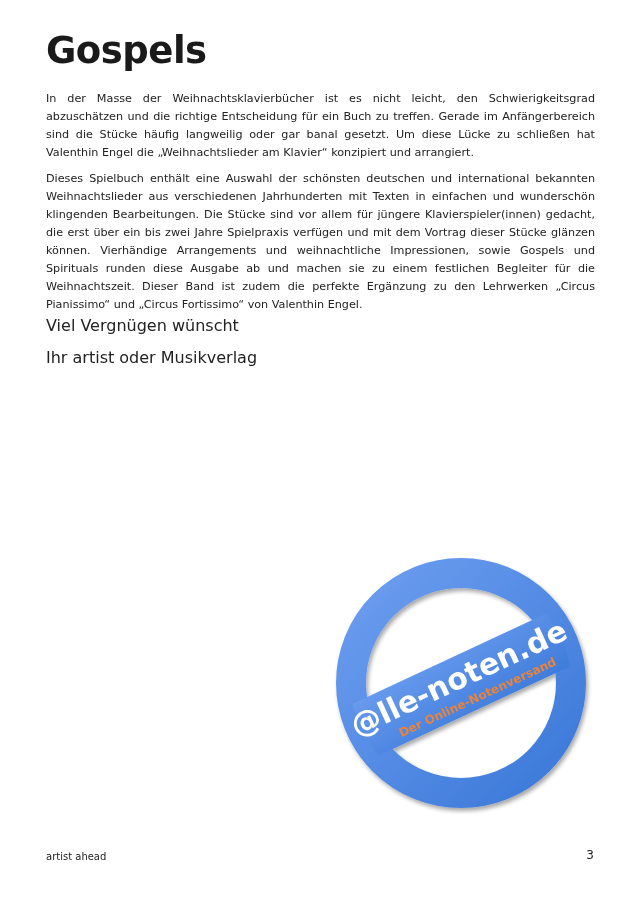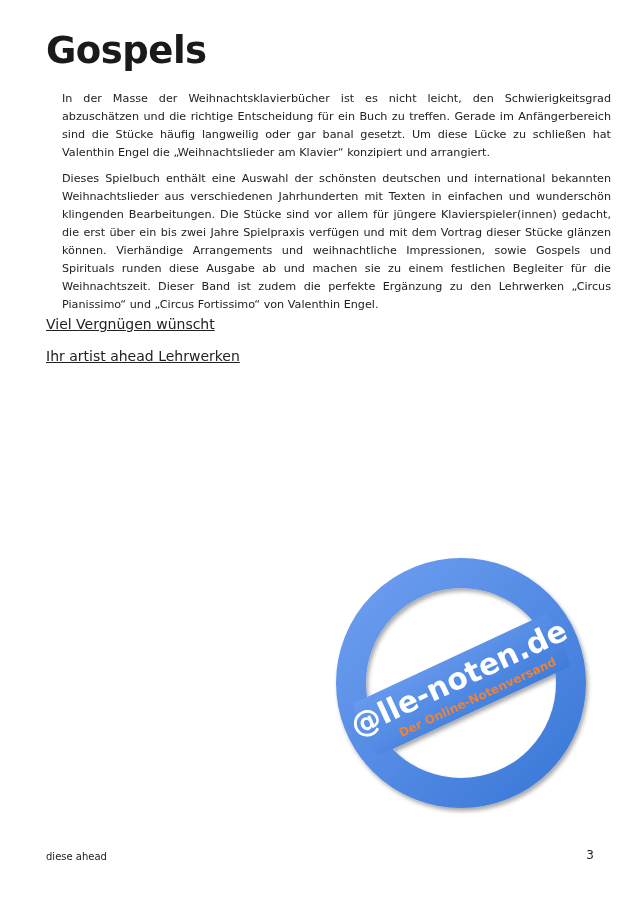--- a/index.html
+++ b/index.html
@@ -1,41 +1,41 @@
 <!DOCTYPE html>
 <html><head>
   <meta charset="utf-8">
   <style>
     html, body { margin: 0; padding: 0; background: #ffffff; }
     body { width: 640px; height: 905px; position: relative; overflow: hidden;
            font-family: "DejaVu Sans", sans-serif; color: #1a1a1a; }
     .title { position: absolute; left: 46px; top: 32px; margin: 0;
              font-family: "DejaVu Sans", sans-serif; font-weight: bold;
              font-size: 37px; letter-spacing: -0.5px; color: #1a1a1a; line-height: 1; }
-    .body-text { position: absolute; left: 62px; width: 549px; font-size: 11.2px;
+    .body-text { position: absolute; left: 46px; width: 549px; font-size: 11.2px;
                  line-height: 18px; text-align: justify; margin: 0; color: #222; }
     .p1 { top: 90px; }
     .p2 { top: 162px; margin-top: 8px; }
-    .closing { position: absolute; left: 46px; font-size: 14px; margin: 0; color: #222; text-decoration: underline; }
+    .closing { position: absolute; left: 46px; font-size: 16px; margin: 0; color: #222; }
     .c1 { top: 316px; }
     .c2 { top: 348px; }
     .footer-left { position: absolute; left: 46px; top: 851px; font-size: 10px; color: #222; }
     .footer-right { position: absolute; right: 46px; top: 848px; font-size: 12px; color: #222; }
     .stamp { position: absolute; left: 330px; top: 552px; width: 262px; height: 262px; }
   </style>
 </head>
 <body>
 
 <h1 class="title">Gospels</h1>
 
 <p class="body-text p1">In der Masse der Weihnachtsklavierbücher ist es nicht leicht, den Schwierigkeitsgrad abzuschätzen und die richtige Entscheidung für ein Buch zu treffen. Gerade im Anfängerbereich sind die Stücke häufig langweilig oder gar banal gesetzt. Um diese Lücke zu schließen hat Valenthin Engel die „Weihnachts­lieder am Klavier“ konzipiert und arrangiert.</p>
 <p class="body-text p2">Dieses Spielbuch enthält eine Auswahl der schönsten deutschen und international bekannten Weih­nachtslieder aus verschiedenen Jahrhunderten mit Texten in einfachen und wunderschön klingenden Bearbeitungen. Die Stücke sind vor allem für jüngere Klavierspieler(innen) gedacht, die erst über ein bis zwei Jahre Spielpraxis verfügen und mit dem Vortrag dieser Stücke glänzen können. Vierhändige Arran­gements und weihnachtliche Impressionen, sowie Gospels und Spirituals runden diese Ausgabe ab und machen sie zu einem festlichen Begleiter für die Weihnachtszeit. Dieser Band ist zudem die perfekte Ergänzung zu den Lehrwerken „Circus Pianissimo“ und „Circus Fortissimo“ von Valenthin Engel.</p>
 
 <p class="closing c1">Viel Vergnügen wünscht</p>
-<p class="closing c2">Ihr artist ahead Lehrwerken</p>
+<p class="closing c2">Ihr artist oder Musikverlag</p>
 
 <svg class="stamp" viewBox="0 0 262 262">
   <defs>
     <linearGradient id="ringGrad" x1="0" y1="0" x2="1" y2="1">
       <stop offset="0" stop-color="#6d9ef0"></stop>
       <stop offset="1" stop-color="#3a78d8"></stop>
     </linearGradient>
     <clipPath id="circClip">
         <circle cx="131" cy="131" r="110"></circle>
       </clipPath>
@@ -56,14 +56,14 @@
     <g clip-path="url(#circClip)">
       <rect x="-40" y="104" width="342" height="58" fill="url(#ringGrad)" transform="rotate(-25 131 131)"></rect>
     </g>
   </g>
   <g transform="rotate(-25 131 131)">
     <text x="131" y="136" text-anchor="middle" fill="#ffffff" font-family="DejaVu Sans, sans-serif" font-weight="bold" font-size="30">@lle-noten.de</text>
     <text x="140" y="155" text-anchor="middle" fill="#e8843c" font-family="DejaVu Sans, sans-serif" font-weight="bold" font-size="12">Der Online-Notenversand</text>
   </g>
 </svg>
 
-<div class="footer-left">diese ahead</div>
+<div class="footer-left">artist ahead</div>
 <div class="footer-right">3</div>
 
 </body></html>

